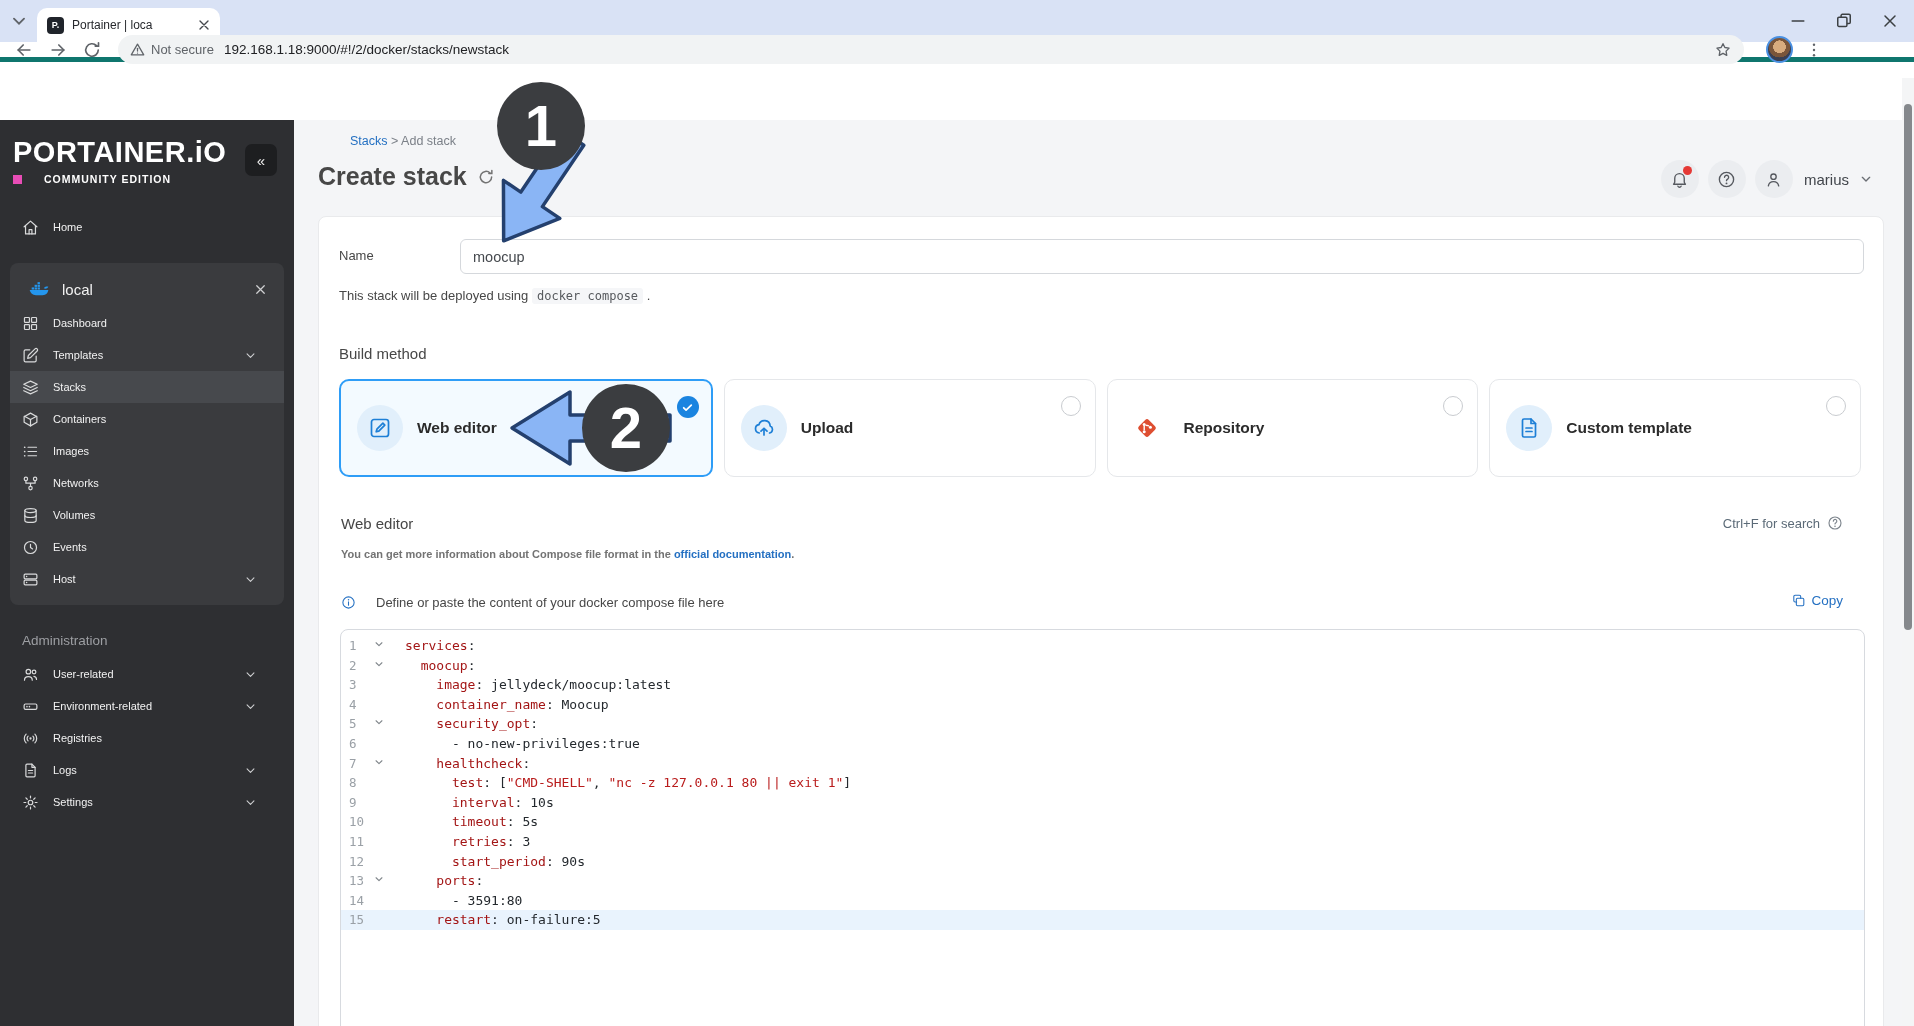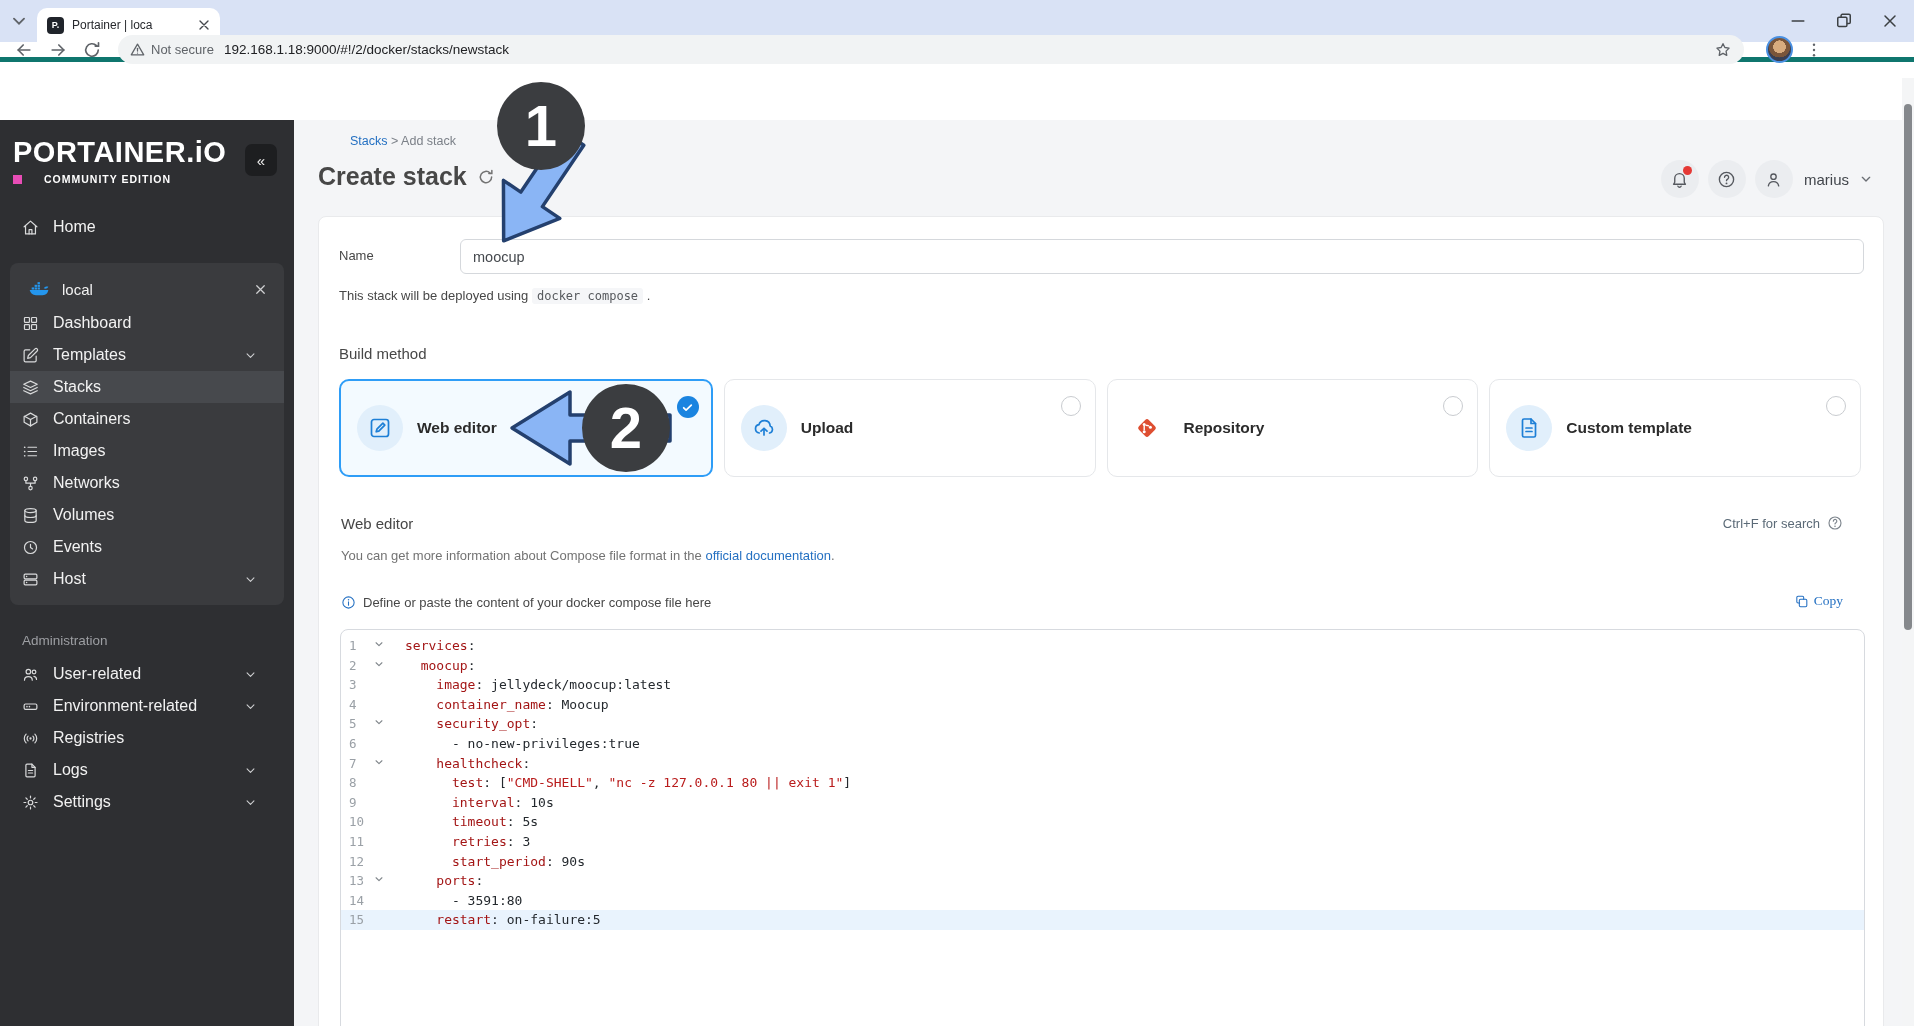--- a/index.html
+++ b/index.html
@@ -30,21 +30,21 @@
   .page { position:absolute; left:0; top:78px; width:1902px; height:948px; background:#0ea5e9; }
   .whiteband { position:absolute; left:0; top:0; width:100%; height:42px; background:#fff; }
   .approw { position:absolute; left:0; top:42px; right:0; bottom:0; display:flex; }
 
   
   .sidebar { position:relative; width:294px; background:#2e2f32; color:#f2f2f2; flex:none; overflow:hidden; }
   .logo { margin:16px 0 0 13px; font-size:29px; font-weight:bold; letter-spacing:.5px; color:#fff; white-space:nowrap; }
   .edition { margin:4px 0 0 13px; display:flex; align-items:center; gap:22px; font-size:10.5px; font-weight:bold; letter-spacing:1px; color:#fff; }
   .edition .sq { width:9px; height:9px; background:#e84db6; }
   .collapse-btn { position:absolute; top:24px; left:245px; width:32px; height:32px; background:#1d1e20; border-radius:7px; color:#eee; font-size:15px; display:flex; align-items:center; justify-content:center; }
-  .sb-item { position:relative; height:32px; display:flex; align-items:center; padding-left:22px; font-size:16px; color:#f2f2f2; }
+  .sb-item { position:relative; height:32px; display:flex; align-items:center; padding-left:22px; font-size:11px; color:#f2f2f2; }
   .sb-item .icn { width:17px; height:17px; color:#d9dadb; margin-right:14px; flex:none; }
   .sb-item .chev { position:absolute; right:36px; width:15px; height:15px; color:#cfd0d2; }
   .home-item { margin-top:26px; }
   .env-block { margin:20px 10px 0 10px; background:#3a3b3e; border-radius:8px; padding:8px 0 10px 0; }
   .env-head { position:relative; height:36px; display:flex; align-items:center; padding-left:18px; font-size:15px; }
   .env-head .whale { width:22px; height:22px; margin-right:12px; flex:none; }
   .env-head .xbtn { position:absolute; right:16px; width:15px; height:15px; color:#cfd0d2; }
   .env-block .sb-item { padding-left:12px; }
   .env-block .sb-item .chev { right:26px; }
   .env-block .sb-item.active { background:#47494d; }
@@ -77,25 +77,25 @@
   .bm-icncirc .icn { width:24px; height:24px; color:#1d7fd6; }
   .bm-icncirc.plain { background:transparent; }
   .bm-label { margin-left:14px; font-size:15.5px; font-weight:bold; color:#2b2b2b; }
   .bm-radio { position:absolute; top:16px; right:14px; width:20px; height:20px; border:1px solid #c9ccd0; border-radius:50%; background:#fff; }
   .bm-check { position:absolute; top:15px; right:12px; width:22px; height:22px; border-radius:50%; background:#1a84e0; display:flex; align-items:center; justify-content:center; }
   .bm-check svg { width:13px; height:13px; }
 
   .we-title { position:absolute; left:22px; top:298px; font-size:15px; color:#474747; }
   .search-hint { position:absolute; right:40px; top:298px; display:flex; align-items:flex-end; gap:7px; font-size:13px; color:#5b6a77; }
   .search-hint .icn { width:16px; height:16px; color:#7d858d; }
-  .about-line { position:absolute; left:22px; top:331px; font-size:13px; color:#737373; }
+  .about-line { position:absolute; left:22px; top:331px; font-size:11px; color:#737373;font-weight:bold; }
   .about-line .lnk { color:#2470c2; }
-  .define-line { position:absolute; left:22px; top:378px; display:flex; align-items:center; gap:7px; font-size:13px; color:#474747; }
+  .define-line { position:absolute; left:22px; top:378px; display:flex; align-items:center; gap:20px; font-size:13px; color:#474747; }
   .define-line .icn { width:15px; height:15px; color:#2470c2; }
-  .copy-btn { position:absolute; right:40px; top:376px; display:flex; align-items:center; gap:5px; font-size:13.5px; color:#2470c2;font-family:Liberation Serif, serif; }
+  .copy-btn { position:absolute; right:40px; top:376px; display:flex; align-items:center; gap:5px; font-size:13.5px; color:#2470c2; }
   .copy-btn .icn { width:15px; height:15px; }
 
   
   .editor { position:absolute; left:21px; top:412px; width:1525px; height:560px; border:1px solid #d7dadf; border-radius:8px; background:#fff; overflow:hidden; padding-top:6px; }
   .cm-line { position:relative; height:19.6px; line-height:19.6px; white-space:pre; font-family:"DejaVu Sans Mono","Liberation Mono",monospace; font-size:13px; color:#24292e; }
   .cm-line.active { background:#e9f3fd; }
   .cm-ln { position:absolute; left:8px; width:24px; color:#9aa0a6; font-size:12.5px; }
   .cm-fold { position:absolute; left:33px; top:3px; width:10px; height:10px; color:#80868b; }
   .cm-code { position:absolute; left:64px; }
   .tk-k { color:#a31515; } .tk-s { color:#b91c1c; } .tk-v { color:#24292e; } .tk-p { color:#24292e; } .tk-t { color:#24292e; }

